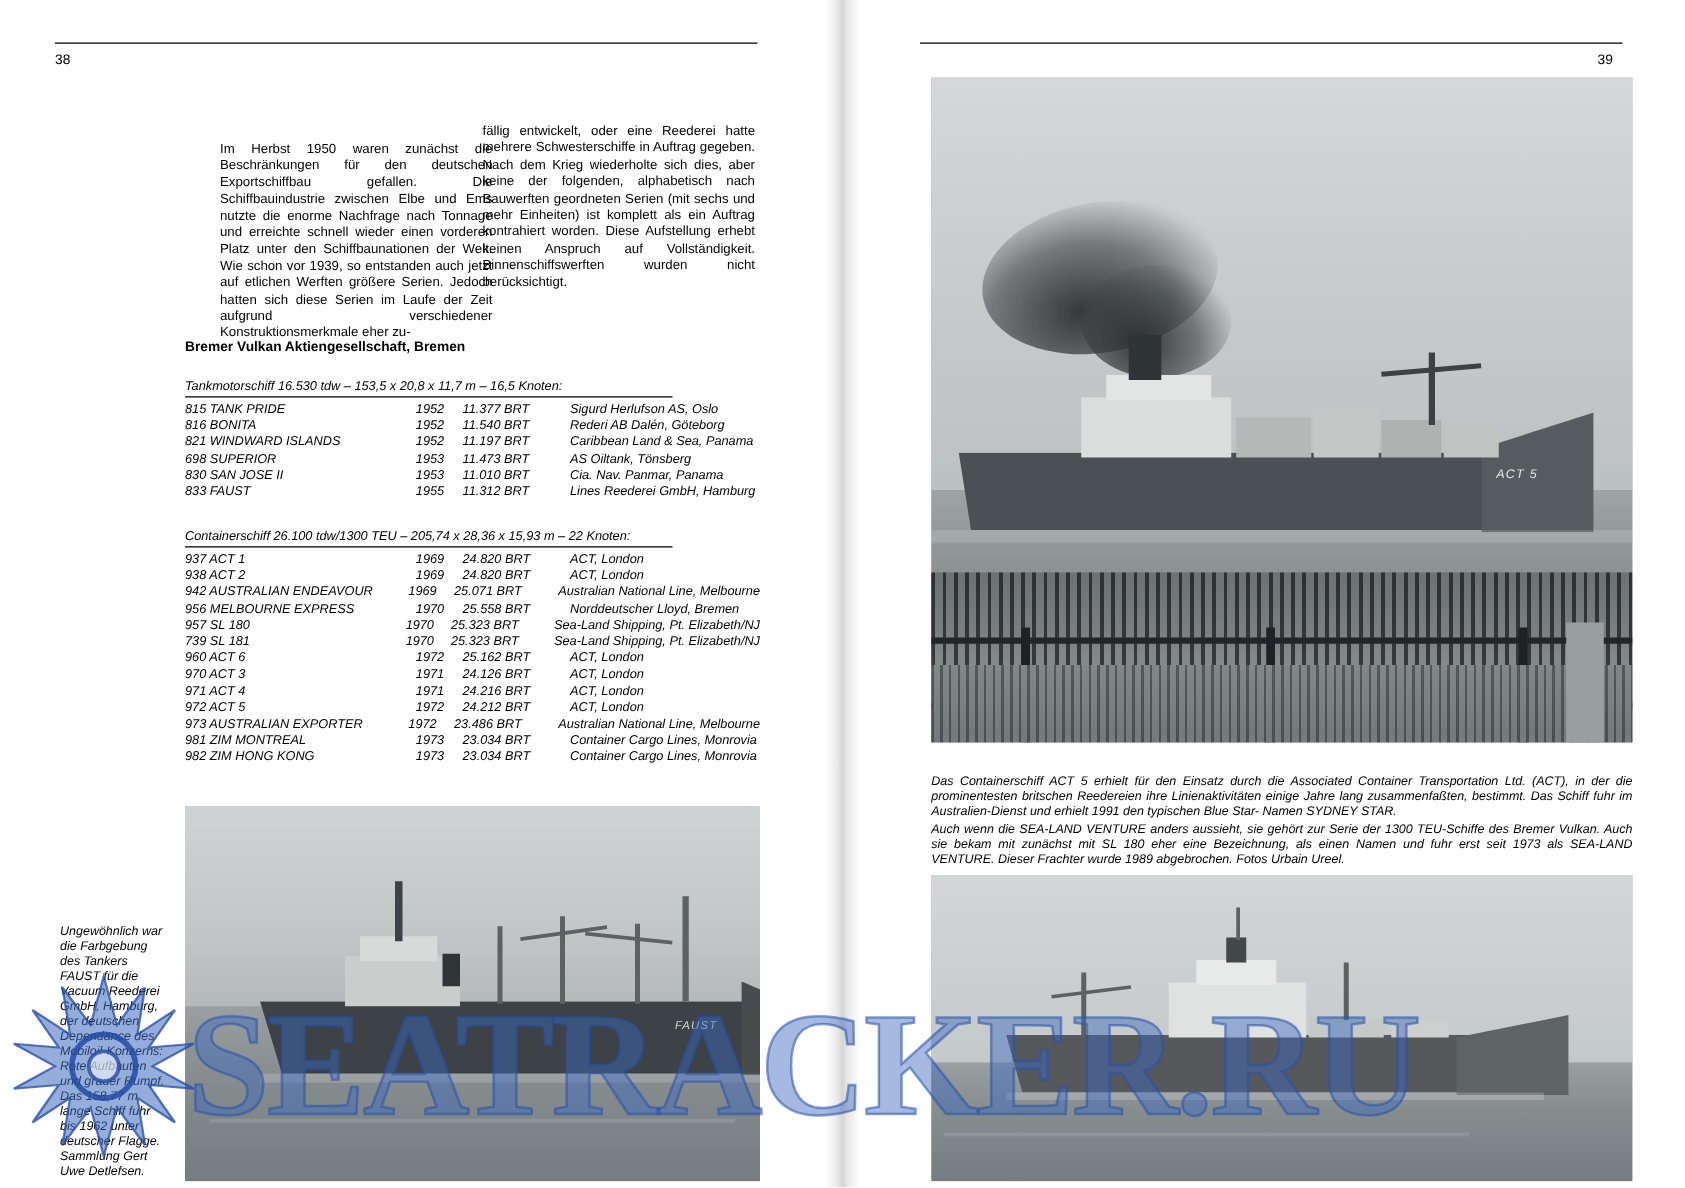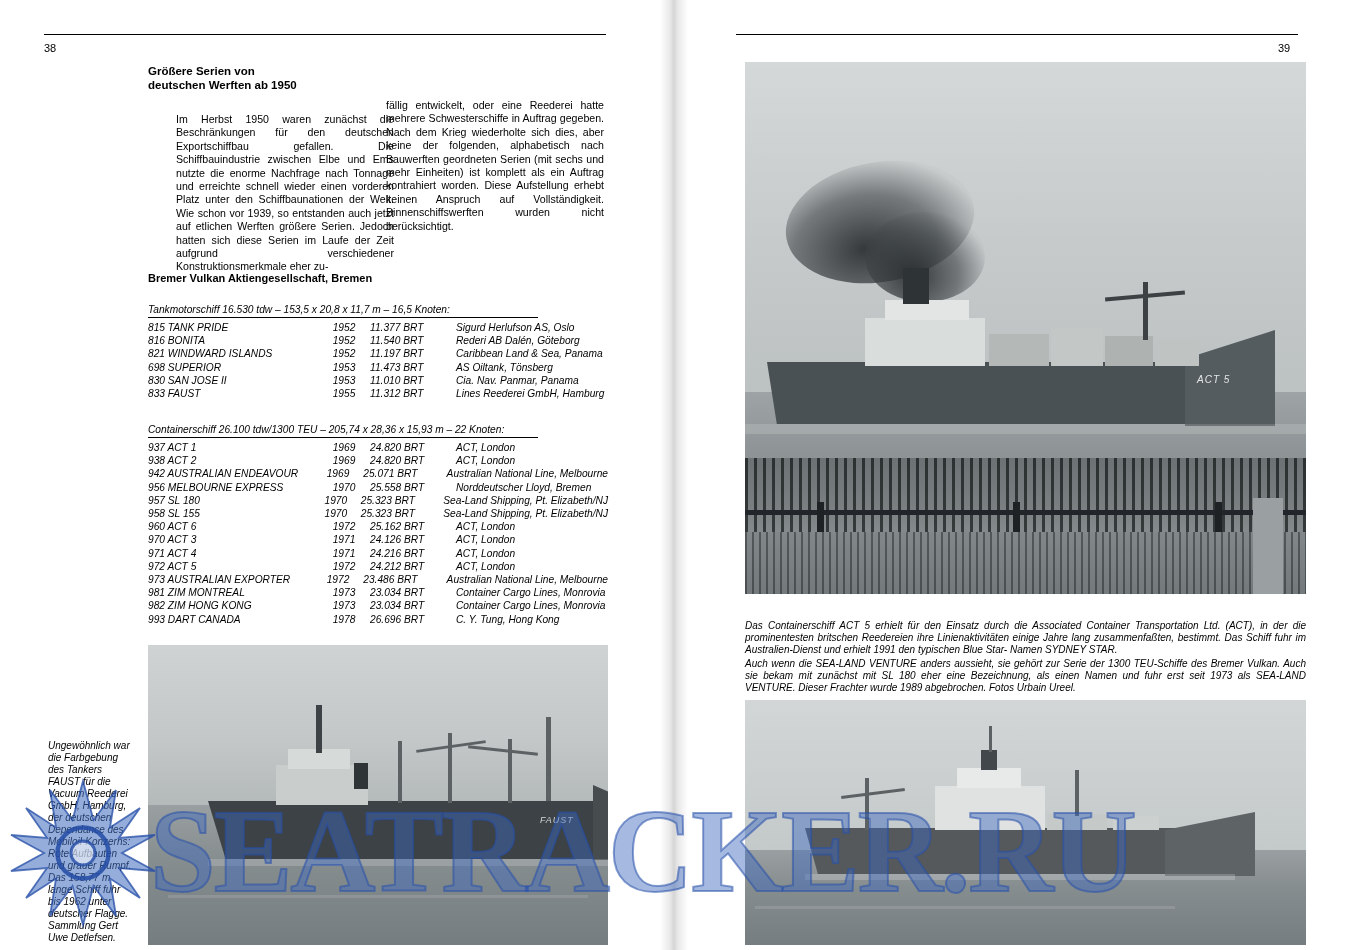--- a/index.html
+++ b/index.html
@@ -203,24 +203,20 @@
 </head>
 <body>
 
 <div class="spread">
 
   <div class="page page-left">
 
     <div class="rule" style="left:44px; top:34px; width:562px;"></div>
     <div class="folio" style="left:44px; top:42px;">38</div>
 
-    <div class="headline">
-      <div>Größere Serien von</div>
-      <div>deutschen Werften ab 1950</div>
-    </div>
 
     <div class="col col-1">Im Herbst 1950 waren zunächst die Beschränkungen für den deutschen Exportschiffbau gefallen. Die Schiffbauindustrie zwischen Elbe und Ems nutzte die enorme Nachfrage nach Tonnage und erreichte schnell wieder einen vorderen Platz unter den Schiffbaunationen der Welt. Wie schon vor 1939, so entstanden auch jetzt auf etlichen Werften größere Serien. Jedoch hatten sich diese Serien im Laufe der Zeit aufgrund verschiedener Konstruktionsmerkmale eher zu-</div>
     <div class="col col-2">fällig entwickelt, oder eine Reederei hatte mehrere Schwesterschiffe in Auftrag gegeben. Nach dem Krieg wiederholte sich dies, aber keine der folgenden, alphabetisch nach Bauwerften geordneten Serien (mit sechs und mehr Einheiten) ist komplett als ein Auftrag kontrahiert worden. Diese Aufstellung erhebt keinen Anspruch auf Vollständigkeit.  Binnenschiffswerften  wurden nicht berücksichtigt.</div>
 
     <div class="section-title">Bremer Vulkan Aktiengesellschaft, Bremen</div>
 
     <div class="table-block" style="top:304px;">
       <span class="table-caption">Tankmotorschiff 16.530 tdw – 153,5 x 20,8 x 11,7 m – 16,5 Knoten:</span>
       <div class="ship-row">
         <span class="c-name">815 TANK PRIDE</span>
@@ -286,21 +282,21 @@
         <span class="c-brt">25.558 BRT</span>
         <span class="c-owner">Norddeutscher Lloyd, Bremen</span>
       </div>
       <div class="ship-row">
         <span class="c-name">957 SL 180</span>
         <span class="c-year">1970</span>
         <span class="c-brt">25.323 BRT</span>
         <span class="c-owner">Sea-Land Shipping, Pt. Elizabeth/NJ</span>
       </div>
       <div class="ship-row">
-        <span class="c-name">958 SL 155</span>
+        <span class="c-name">739 SL 181</span>
         <span class="c-year">1970</span>
         <span class="c-brt">25.323 BRT</span>
         <span class="c-owner">Sea-Land Shipping, Pt. Elizabeth/NJ</span>
       </div>
       <div class="ship-row">
         <span class="c-name">960 ACT 6</span>
         <span class="c-year">1972</span>
         <span class="c-brt">25.162 BRT</span>
         <span class="c-owner">ACT, London</span>
       </div>
@@ -332,26 +328,20 @@
         <span class="c-name">981 ZIM MONTREAL</span>
         <span class="c-year">1973</span>
         <span class="c-brt">23.034 BRT</span>
         <span class="c-owner">Container Cargo Lines, Monrovia</span>
       </div>
       <div class="ship-row">
         <span class="c-name">982 ZIM HONG KONG</span>
         <span class="c-year">1973</span>
         <span class="c-brt">23.034 BRT</span>
         <span class="c-owner">Container Cargo Lines, Monrovia</span>
-      </div>
-      <div class="ship-row">
-        <span class="c-name">993 DART CANADA</span>
-        <span class="c-year">1978</span>
-        <span class="c-brt">26.696 BRT</span>
-        <span class="c-owner">C. Y. Tung, Hong Kong</span>
       </div>
     </div>
 
     <div class="photo" style="left:148px; top:645px; width:460px; height:300px;">
       <div class="sky" style="height:160px;"></div>
       <div class="sea" style="height:140px;"></div>
 
       <div class="hull" style="left:60px; top:156px; width:440px; height:58px; clip-path: polygon(0% 0%, 100% 0%, 97% 100%, 4% 100%);"></div>
       <div class="hull" style="left:445px; top:140px; width:60px; height:75px; clip-path: polygon(0% 0%, 100% 35%, 100% 100%, 0% 100%); background:#474c4f;"></div>
 

